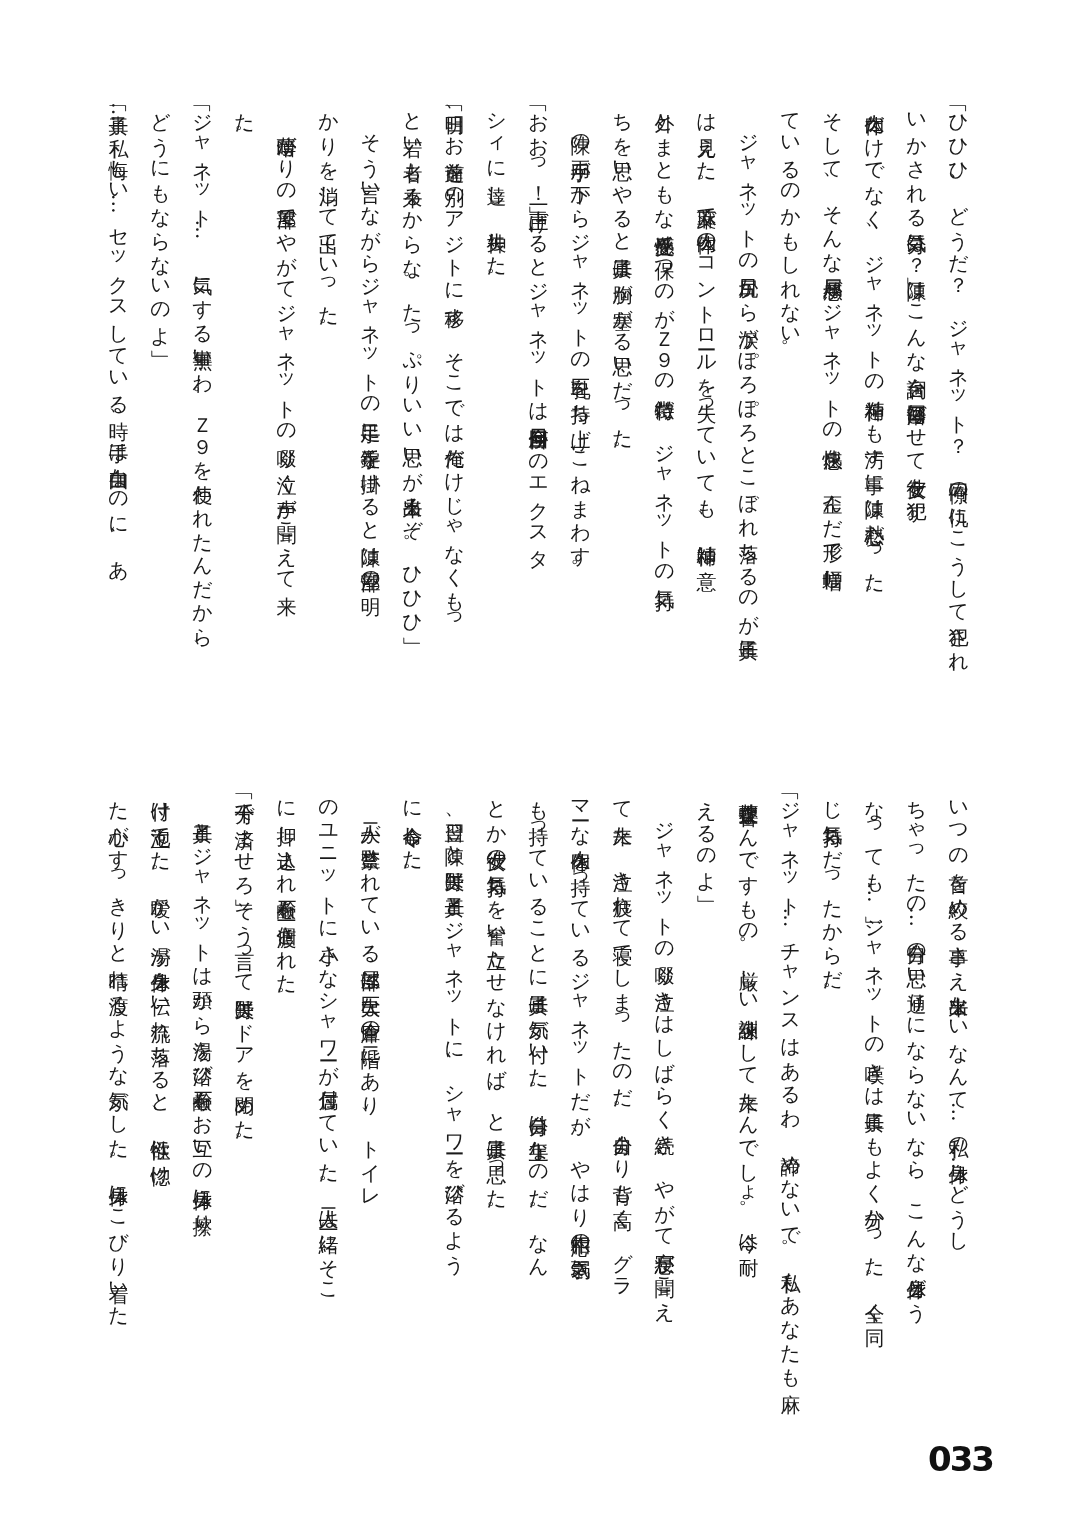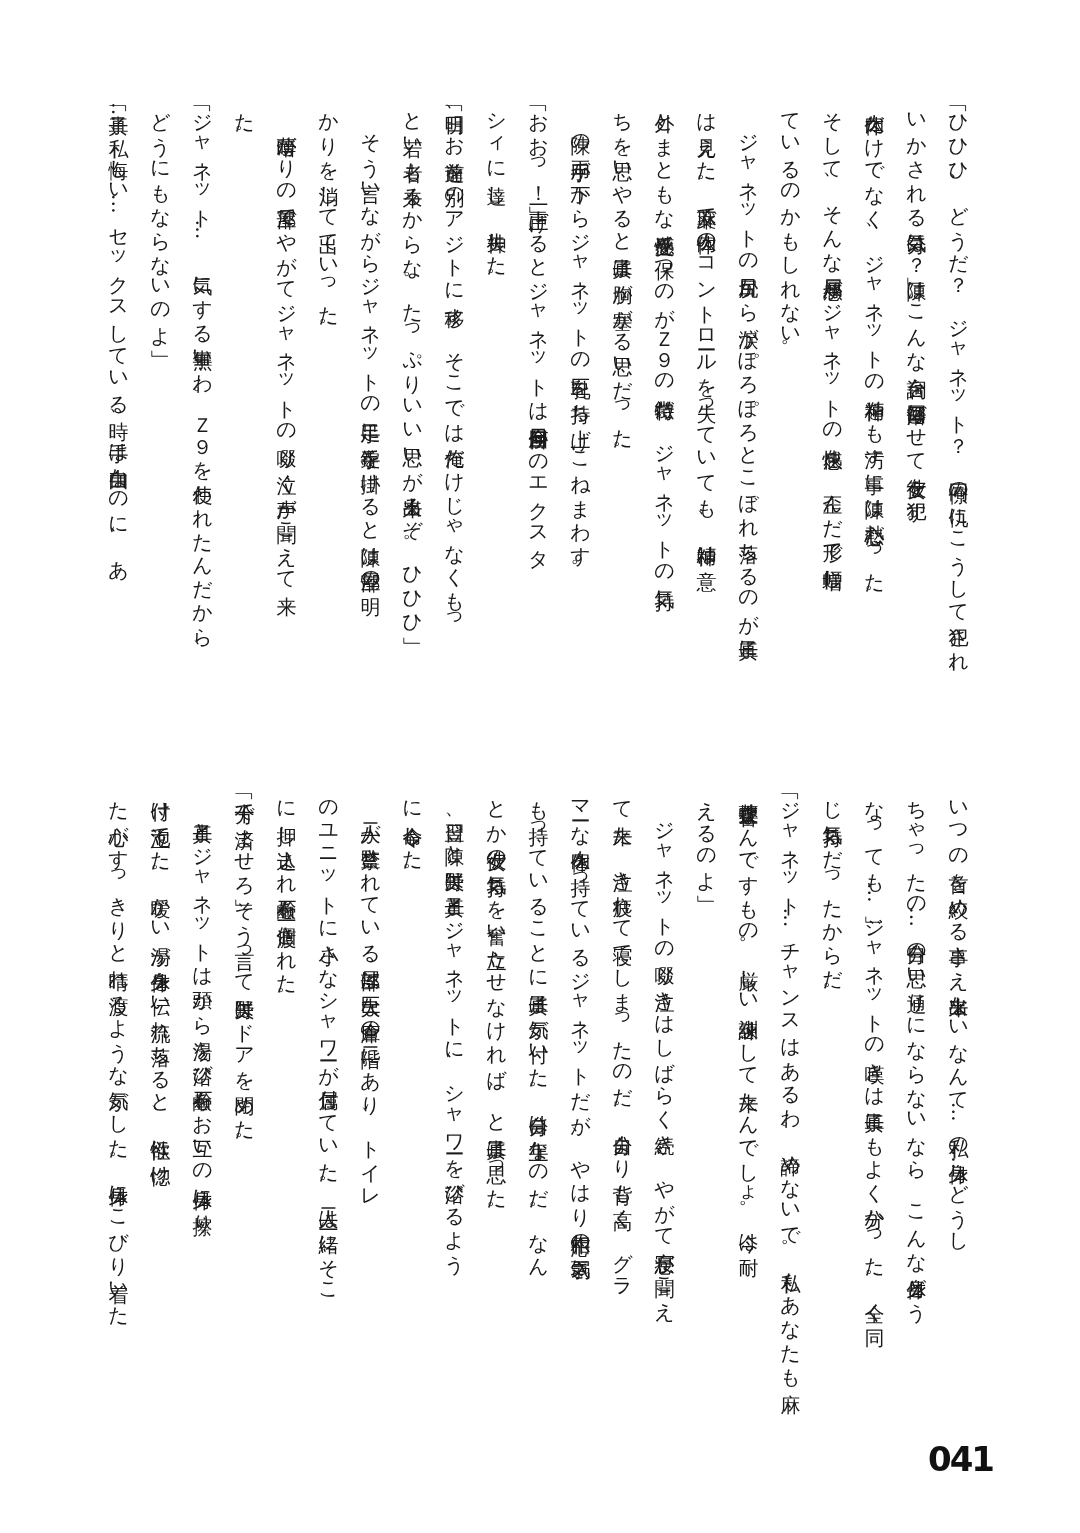--- a/index.html
+++ b/index.html
@@ -102,15 +102,15 @@
       <p class="tline">に命令した。</p>
       <p class="tline indent">二人が監禁されている部屋は巨大な倉庫の二階にあり、トイレ</p>
       <p class="tline">のユニットに小さなシャワーが付属していた。二人は一緒にそこ</p>
       <p class="tline">に押し込まれ石鹸を一個渡された。</p>
       <p class="tline">「十分で済ませろ」そう言って矢野はドアを閉めた。</p>
       <p class="tline indent">真子とジャネットは頭から湯を浴び石鹸をお互いの身体に擦り</p>
       <p class="tline">付け泡立てた。暖かい湯が身体を伝い流れ落ちると、性欲に惚け</p>
       <p class="tline">た心がすっきりと晴れ渡るような気がした。身体にこびり着いた</p>
     </section>
 
-  <div class="page-number">041</div>
+  <div class="page-number">033</div>
 
 </div>
 
 </body></html>

